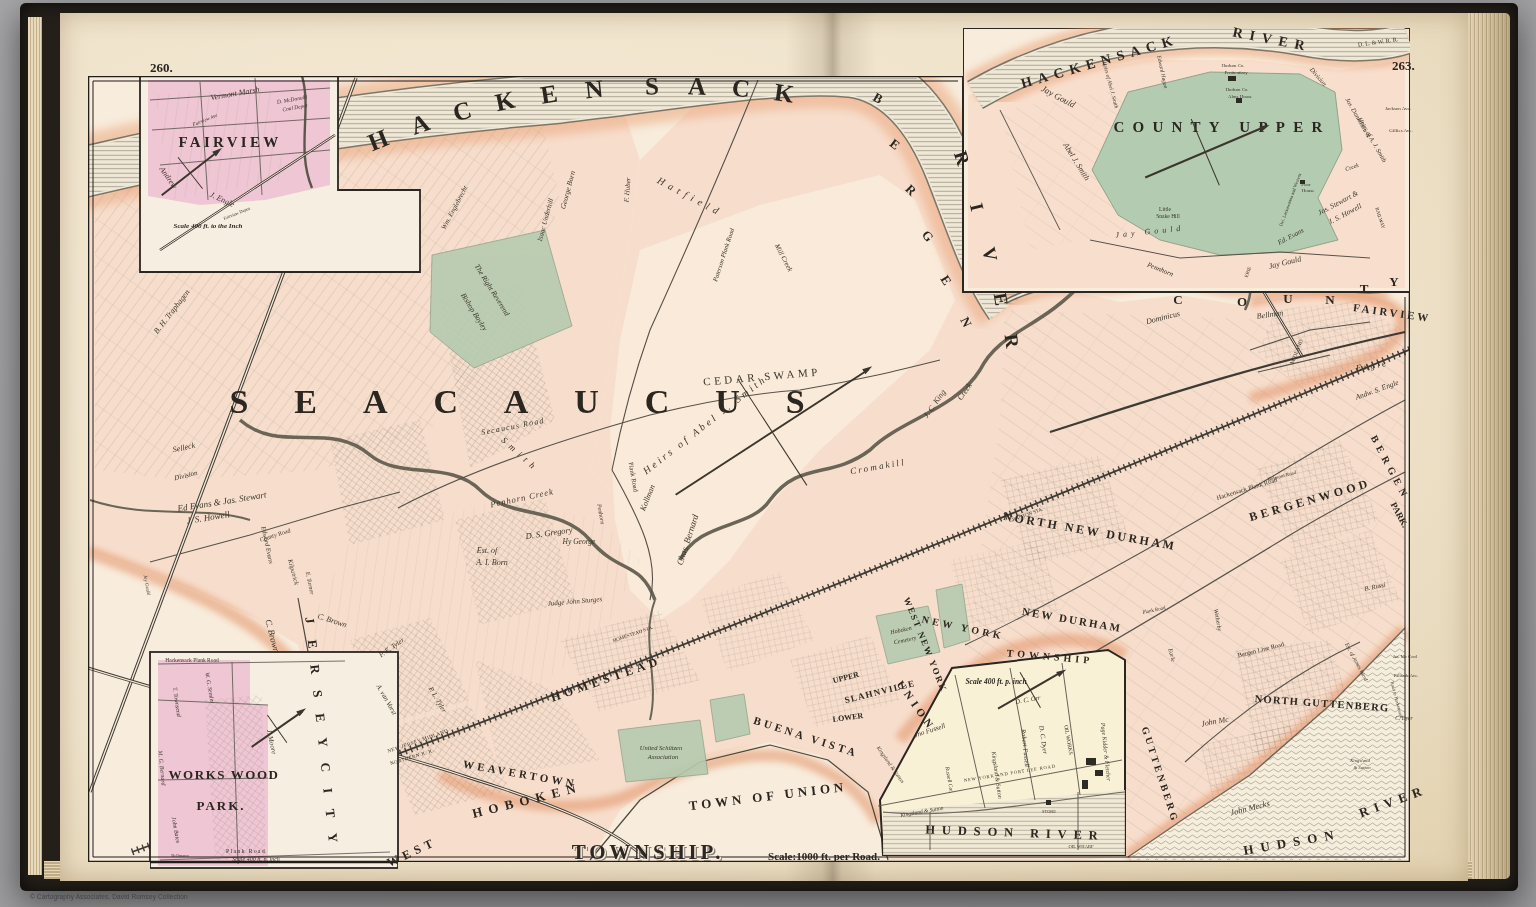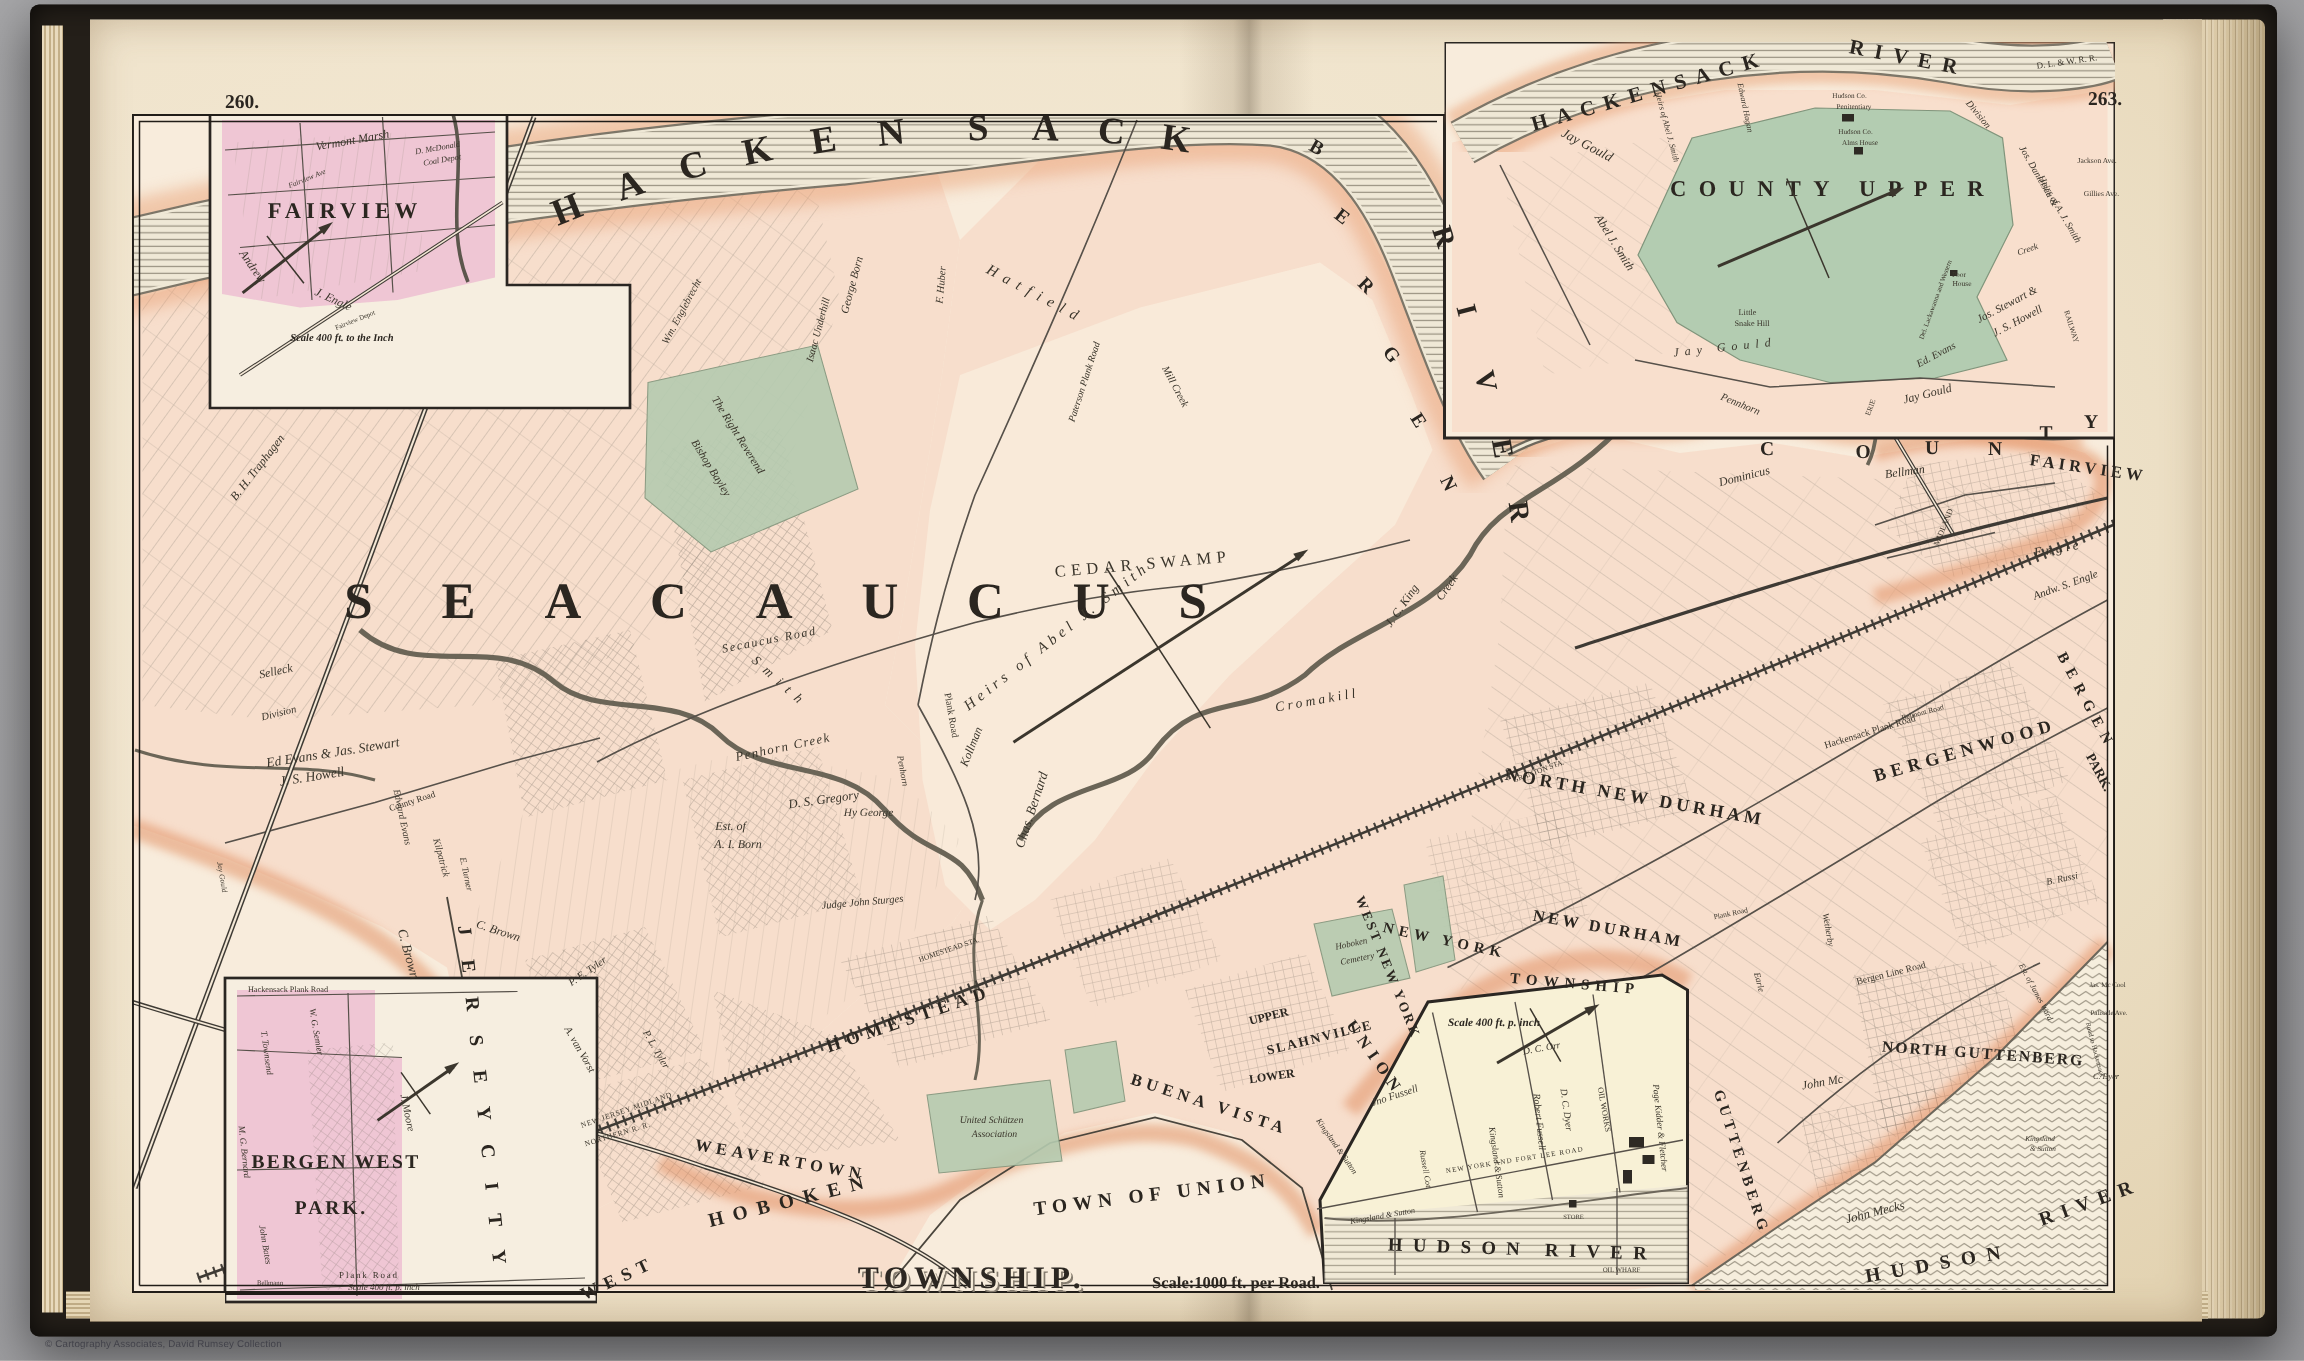--- a/index.html
+++ b/index.html
@@ -330,21 +330,21 @@
       <div class="lb bd" style="left: 520px; top: 774px; font-size: 11px; transform: translate(-50%, -50%) rotate(10deg); letter-spacing: 0.3em;">WEAVERTOWN</div>
       <div class="lb bd" style="left: 230px; top: 142px; font-size: 15px; transform: translate(-50%, -50%) rotate(0deg); letter-spacing: 0.22em;">FAIRVIEW</div>
       <div class="lb bd" style="left: 1392px; top: 313px; font-size: 11px; transform: translate(-50%, -50%) rotate(8deg); letter-spacing: 0.25em;">FAIRVIEW</div>
       <div class="lb it" style="left: 235px; top: 94px; font-size: 8px; transform: translate(-50%, -50%) rotate(-10deg);">Vermont Marsh</div>
       <div class="lb it" style="left: 292px; top: 100px; font-size: 5.5px; transform: translate(-50%, -50%) rotate(-10deg);">D. McDonald</div>
       <div class="lb it" style="left: 295px; top: 108px; font-size: 5.5px; transform: translate(-50%, -50%) rotate(-10deg);">Coal Depot</div>
       <div class="lb it" style="left: 205px; top: 120px; font-size: 5px; transform: translate(-50%, -50%) rotate(-22deg);">Fairview Ave</div>
       <div class="lb it" style="left: 168px; top: 178px; font-size: 8px; transform: translate(-50%, -50%) rotate(55deg);">Andrew</div>
       <div class="lb it" style="left: 222px; top: 200px; font-size: 8px; transform: translate(-50%, -50%) rotate(25deg);">J. Engle</div>
       <div class="lb" style="left: 237px; top: 214px; font-size: 4.5px; transform: translate(-50%, -50%) rotate(-22deg);">Fairview Depot</div>
-      <div class="lb it bd" style="left: 208px; top: 226px; font-size: 7px; transform: translate(-50%, -50%) rotate(0deg); margin-left: 20px;">Scale 400 ft. to the Inch</div>
+      <div class="lb it bd" style="left: 208px; top: 226px; font-size: 7px; transform: translate(-50%, -50%) rotate(0deg);">Scale 400 ft. to the Inch</div>
       <div class="lb" style="left: 1233px; top: 66px; font-size: 4.8px; transform: translate(-50%, -50%) rotate(0deg);">Hudson Co.</div>
       <div class="lb" style="left: 1236px; top: 73px; font-size: 4.8px; transform: translate(-50%, -50%) rotate(0deg);">Penitentiary</div>
       <div class="lb" style="left: 1237px; top: 90px; font-size: 4.8px; transform: translate(-50%, -50%) rotate(0deg);">Hudson Co.</div>
       <div class="lb" style="left: 1240px; top: 97px; font-size: 4.8px; transform: translate(-50%, -50%) rotate(0deg);">Alms House</div>
       <div class="lb it" style="left: 1058px; top: 97px; font-size: 9px; transform: translate(-50%, -50%) rotate(28deg);">Jay Gould</div>
       <div class="lb it" style="left: 1076px; top: 162px; font-size: 8px; transform: translate(-50%, -50%) rotate(58deg);">Abel J. Smith</div>
       <div class="lb it" style="left: 1110px; top: 85px; font-size: 5.5px; transform: translate(-50%, -50%) rotate(75deg);">Heirs of Abel J. Smith</div>
       <div class="lb it" style="left: 1162px; top: 72px; font-size: 5.5px; transform: translate(-50%, -50%) rotate(78deg);">Edward Hagan</div>
       <div class="lb" style="left: 1165px; top: 210px; font-size: 5.5px; transform: translate(-50%, -50%) rotate(0deg);">Little</div>
       <div class="lb" style="left: 1168px; top: 217px; font-size: 5.5px; transform: translate(-50%, -50%) rotate(0deg);">Snake Hill</div>
@@ -395,21 +395,21 @@
       <div class="lb it" style="left: 922px; top: 812px; font-size: 5.5px; transform: translate(-50%, -50%) rotate(-10deg);">Kingsland &amp; Sutton</div>
       <div class="lb it" style="left: 949px; top: 780px; font-size: 5.5px; transform: translate(-50%, -50%) rotate(80deg);">Russell Cot.</div>
       <div class="lb it" style="left: 997px; top: 775px; font-size: 6px; transform: translate(-50%, -50%) rotate(82deg);">Kingsland &amp; Sutton</div>
       <div class="lb it" style="left: 1025px; top: 748px; font-size: 6.5px; transform: translate(-50%, -50%) rotate(84deg);">Robert Fussell</div>
       <div class="lb it" style="left: 1043px; top: 740px; font-size: 6.5px; transform: translate(-50%, -50%) rotate(82deg);">D. C. Dyer</div>
       <div class="lb" style="left: 1068px; top: 740px; font-size: 5.5px; transform: translate(-50%, -50%) rotate(80deg);">OIL WORKS</div>
       <div class="lb it" style="left: 1106px; top: 752px; font-size: 6px; transform: translate(-50%, -50%) rotate(84deg);">Page Kidder &amp; Fletcher</div>
       <div class="lb" style="left: 1010px; top: 774px; font-size: 4.6px; transform: translate(-50%, -50%) rotate(-9deg); letter-spacing: 0.18em;">NEW YORK AND FORT LEE ROAD</div>
       <div class="lb" style="left: 1049px; top: 812px; font-size: 4.4px; transform: translate(-50%, -50%) rotate(0deg);">STORE</div>
       <div class="lb" style="left: 1081px; top: 847px; font-size: 4.6px; transform: translate(-50%, -50%) rotate(0deg);">OIL WHARF</div>
-      <div class="lb bd" style="left: 224px; top: 774px; font-size: 13px; transform: translate(-50%, -50%) rotate(0deg); letter-spacing: 0.12em;">BERGEN WEST</div>
+      <div class="lb bd" style="left: 224px; top: 774px; font-size: 13px; transform: translate(-50%, -50%) rotate(0deg); letter-spacing: 0.12em;">WORKS WOOD</div>
       <div class="lb bd" style="left: 221px; top: 805px; font-size: 13px; transform: translate(-50%, -50%) rotate(0deg); letter-spacing: 0.15em;">PARK.</div>
       <div class="lb" style="left: 192px; top: 661px; font-size: 5.5px; transform: translate(-50%, -50%) rotate(0deg);">Hackensack Plank Road</div>
       <div class="lb" style="left: 246px; top: 851px; font-size: 6px; transform: translate(-50%, -50%) rotate(0deg); letter-spacing: 0.2em;">Plank Road</div>
       <div class="lb it" style="left: 256px; top: 859px; font-size: 6px; transform: translate(-50%, -50%) rotate(0deg);">Scale 400 ft. p. inch</div>
       <div class="lb it" style="left: 177px; top: 702px; font-size: 6px; transform: translate(-50%, -50%) rotate(82deg);">T. Townsend</div>
       <div class="lb it" style="left: 210px; top: 688px; font-size: 6px; transform: translate(-50%, -50%) rotate(80deg);">W. G. Semler</div>
       <div class="lb it" style="left: 162px; top: 768px; font-size: 6px; transform: translate(-50%, -50%) rotate(84deg);">M. G. Bernard</div>
       <div class="lb it" style="left: 176px; top: 830px; font-size: 6px; transform: translate(-50%, -50%) rotate(80deg);">John Bates</div>
       <div class="lb it" style="left: 271px; top: 742px; font-size: 7px; transform: translate(-50%, -50%) rotate(78deg);">J. Moore</div>
       <div class="lb" style="left: 180px; top: 856px; font-size: 4.5px; transform: translate(-50%, -50%) rotate(0deg);">Bellmann</div>

